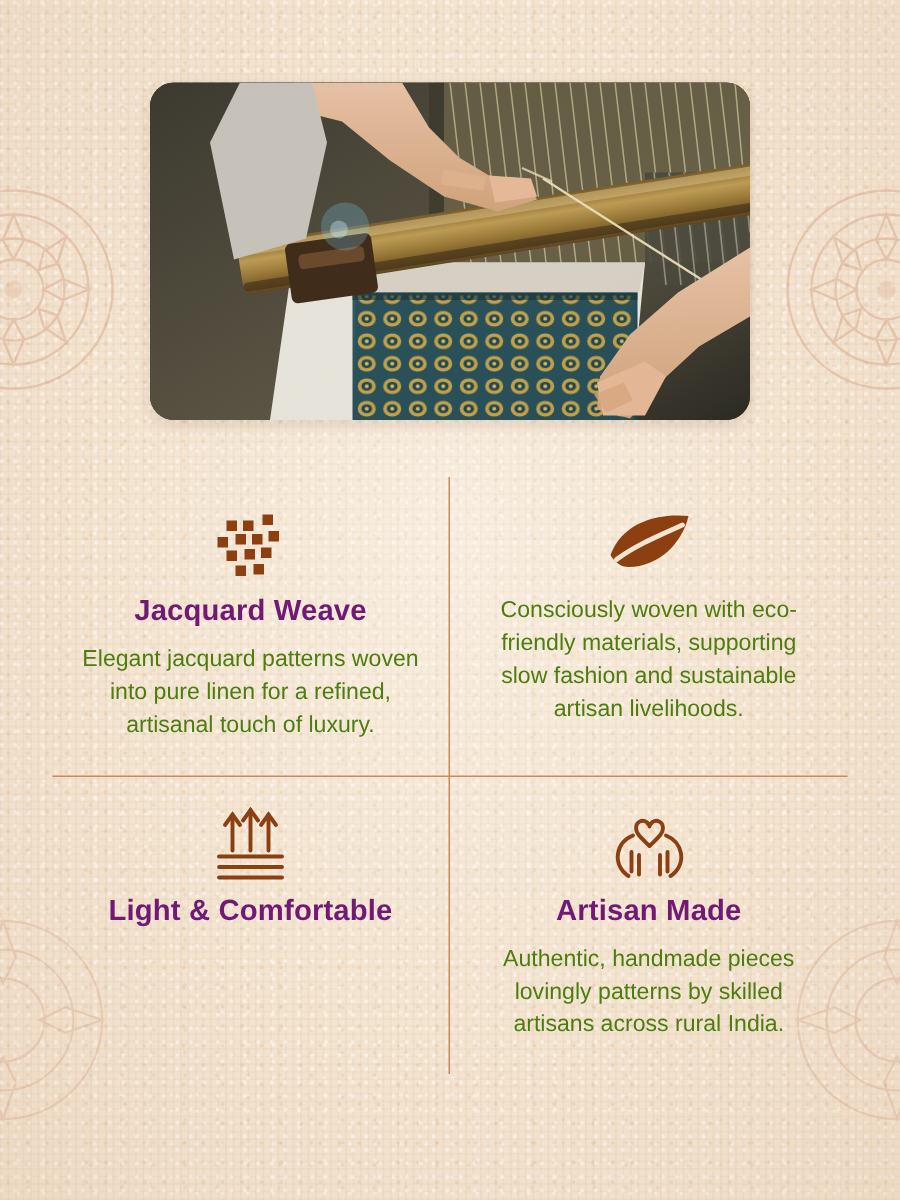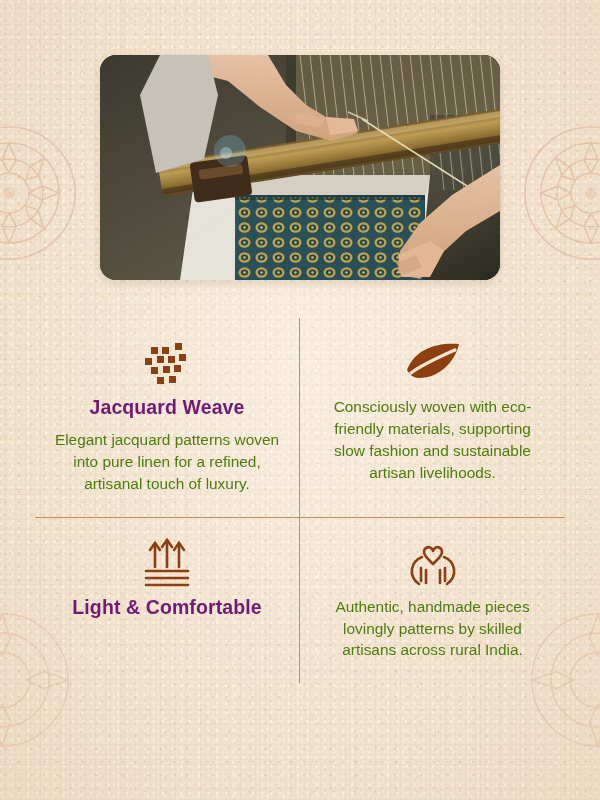--- a/index.html
+++ b/index.html
@@ -361,16 +361,17 @@
           <path d="M29 27 C24 22 20 19 20 15 C20 11 24 9 27 11 C28 12 29 13 29 14 C29 13 30 12 31 11 C34 9 38 11 38 15 C38 19 34 22 29 27 Z"></path>
           <path d="M18 20 C13 22 9 26 8 32 C7 38 10 44 15 47"></path>
           <path d="M40 20 C45 22 49 26 50 32 C51 38 48 44 43 47"></path>
           <path d="M17 31 L17 44"></path>
           <path d="M22 33 L22 46"></path>
           <path d="M36 33 L36 46"></path>
           <path d="M41 31 L41 44"></path>
         </g>
       </svg>
     </div>
+    <p class="feature-title">Artisan Made</p>
     <p class="feature-desc">Authentic, handmade pieces lovingly patterns by skilled artisans across rural India.</p>
   </div>
 
 </div>
 
 </body></html>

